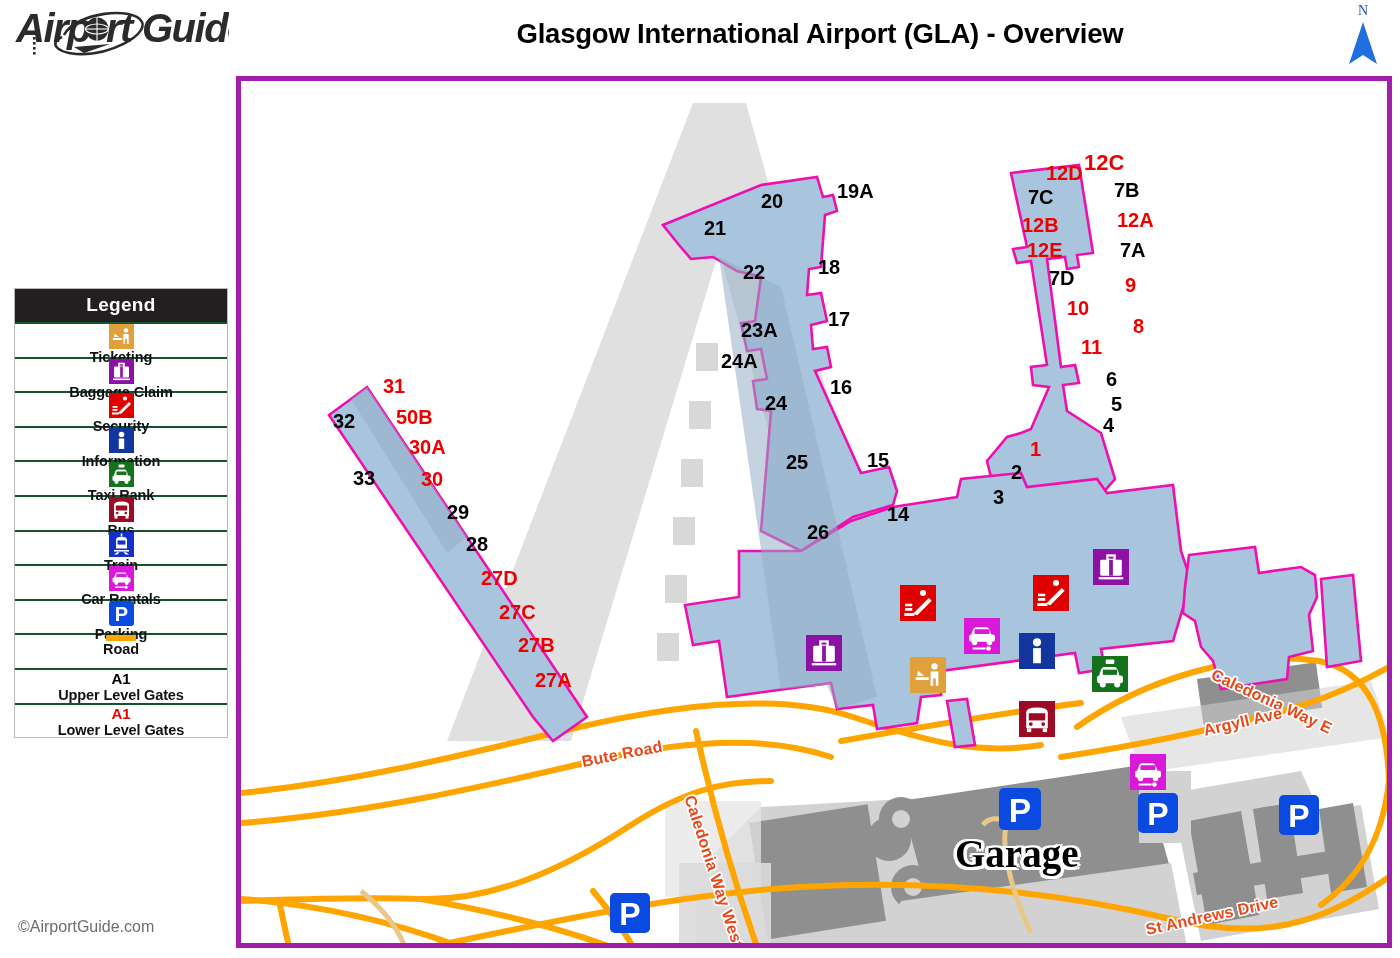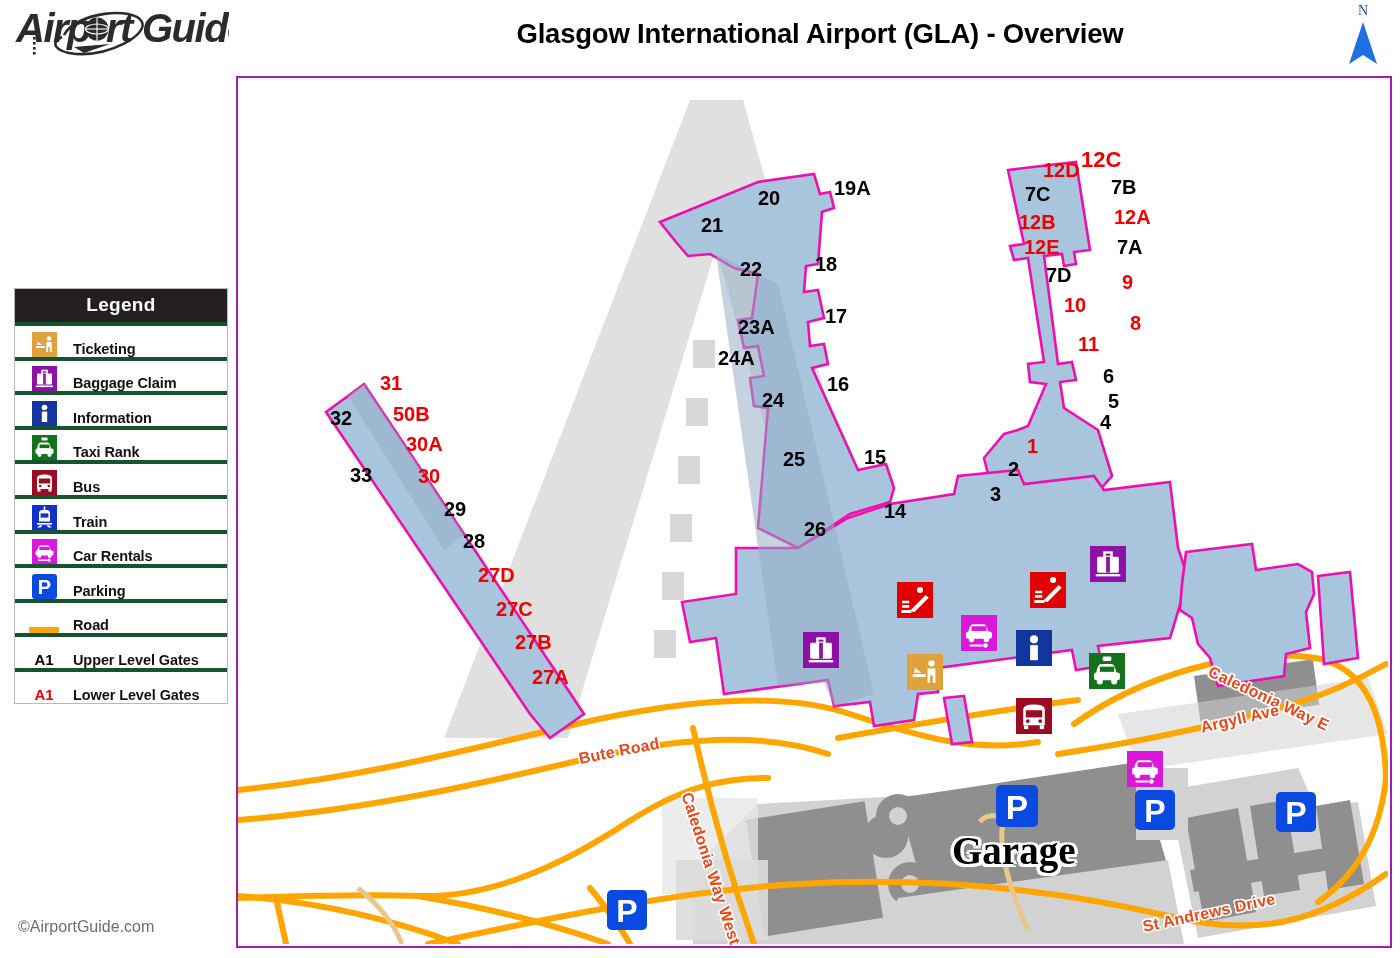--- a/index.html
+++ b/index.html
@@ -73,24 +73,25 @@
     background: #231f20;
     color: #ffffff;
     font-size: 19px;
     font-weight: bold;
     text-align: center;
     padding: 5px 0 6px 0;
     letter-spacing: 0.3px;
   }
   #legend .legend-row {
     display: flex;
-    align-items: flex-end;
+    align-items: center;
     height: 34.6px;
-    border-top: 4px solid #14532d;
+    border-top: 2px solid #14532d;
     box-sizing: border-box;
+    flex-direction: column;
   }
   #legend .legend-row:first-of-type { border-top: none; }
   #legend .legend-icon-cell {
     width: 58px;
     min-width: 58px;
     display: flex;
     align-items: center;
     justify-content: center;
   }
   #legend .legend-label {
@@ -107,21 +108,21 @@
     width: 30px; height: 6px;
     background: #ffa500;
     border-radius: 1px;
   }
 
   
   #map-frame {
     position: absolute;
     left: 236px; top: 76px;
     width: 1156px; height: 872px;
-    border: 2px solid #a21caf;
+    border: 5px solid #a21caf;
     background: #ffffff;
     box-sizing: border-box;
     overflow: hidden;
   }
   #map-svg { display: block; }
 
   
   .map-icon {
     position: absolute;
     width: 36px; height: 36px;
@@ -227,20 +228,32 @@
         <rect width="25" height="25" fill="#8e11a6"></rect>
         <rect x="10" y="4.5" width="5" height="3" fill="none" stroke="#fff" stroke-width="1.6"></rect>
         <rect x="5" y="7.5" width="15" height="11" rx="1" fill="#fff"></rect>
         <rect x="11.2" y="7.5" width="2.6" height="11" fill="#8e11a6"></rect>
         <rect x="4" y="19.5" width="17" height="1.6" fill="#fff"></rect>
       </svg>
     </div>
     <span class="legend-label">Baggage Claim</span>
   </div>
 
+  <div class="legend-row">
+    <div class="legend-icon-cell">
+      <svg width="25" height="25" viewBox="0 0 25 25" aria-hidden="true">
+        <rect width="25" height="25" fill="#e00000"></rect>
+        <circle cx="16" cy="5.5" r="2.1" fill="#fff"></circle>
+        <path d="M9 20 L20 9 L22 11 L12 21 Z" fill="#fff"></path>
+        <path d="M3.5 13 h5 v1.8 h-5 z M3.5 16 h5 v1.8 h-5 z" fill="#fff"></path>
+        <path d="M3 19.5 h7 v2 h-7 z" fill="#fff"></path>
+      </svg>
+    </div>
+    <span class="legend-label">Security</span>
+  </div>
 
   <div class="legend-row">
     <div class="legend-icon-cell">
       <svg width="25" height="25" viewBox="0 0 25 25" aria-hidden="true">
         <rect width="25" height="25" fill="#13369e"></rect>
         <circle cx="12.5" cy="6.5" r="2.8" fill="#fff"></circle>
         <path d="M9.8 10.5 h5.4 v10.5 h-5.4 z" fill="#fff"></path>
       </svg>
     </div>
     <span class="legend-label">Information</span>

